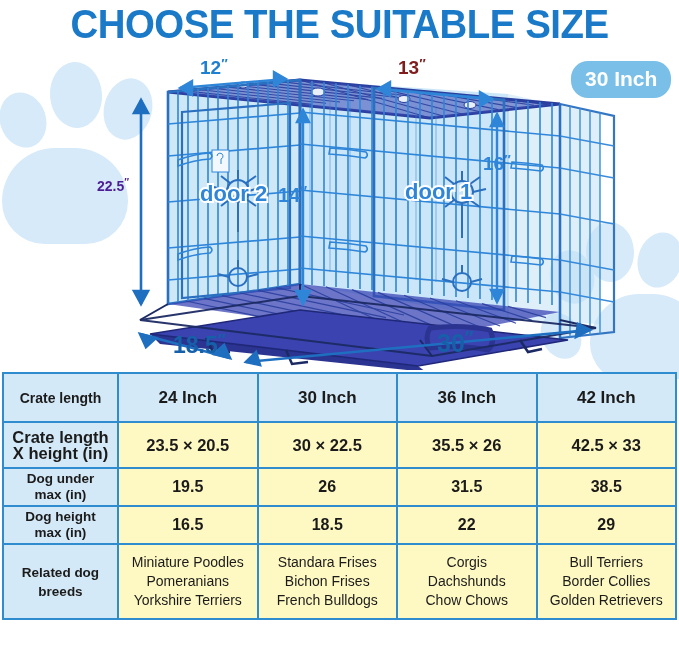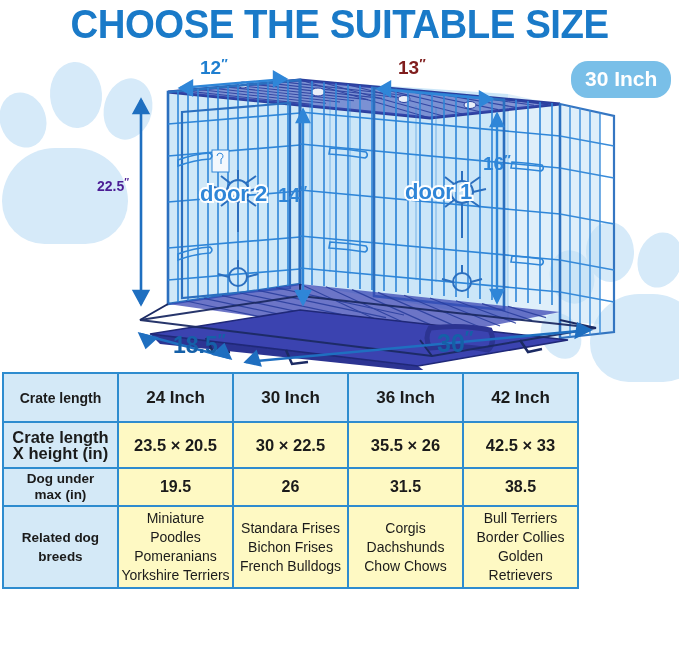--- a/index.html
+++ b/index.html
@@ -88,21 +88,21 @@
     white-space:nowrap;
   }
   .door-label span { position:relative;margin-left:20px; }
   #door-2 { left:180px; top:129px; }
   #door-1 { left:385px; top:127px; }
 
   
   #size-table {
     position:absolute;
     left:2px; top:372px;
-    width:577px;
+    width:675px;
     border-collapse:collapse;
     table-layout:fixed;
   }
   #size-table td, #size-table th {
     border:2px solid #2e8ccf;
     text-align:center;
     vertical-align:middle;
     font-size:14px;
     color:#1b1b1b;
     font-weight:bold;
@@ -431,20 +431,30 @@
     <tr class="r-len">
       <td class="rowhead">
         <div>Dog under</div>
         <div>max (in)</div>
       </td>
       <td>19.5</td>
       <td>26</td>
       <td>31.5</td>
       <td>38.5</td>
     </tr>
+    <tr class="r-hgt">
+      <td class="rowhead">
+        <div>Dog height</div>
+        <div>max (in)</div>
+      </td>
+      <td>16.5</td>
+      <td>18.5</td>
+      <td>22</td>
+      <td>29</td>
+    </tr>
     <tr class="r-breeds">
       <td class="rowhead">
         <div>Related dog</div>
         <div>breeds</div>
       </td>
       <td>
         <div>Miniature Poodles</div>
         <div>Pomeranians</div>
         <div>Yorkshire Terriers</div>
       </td>

